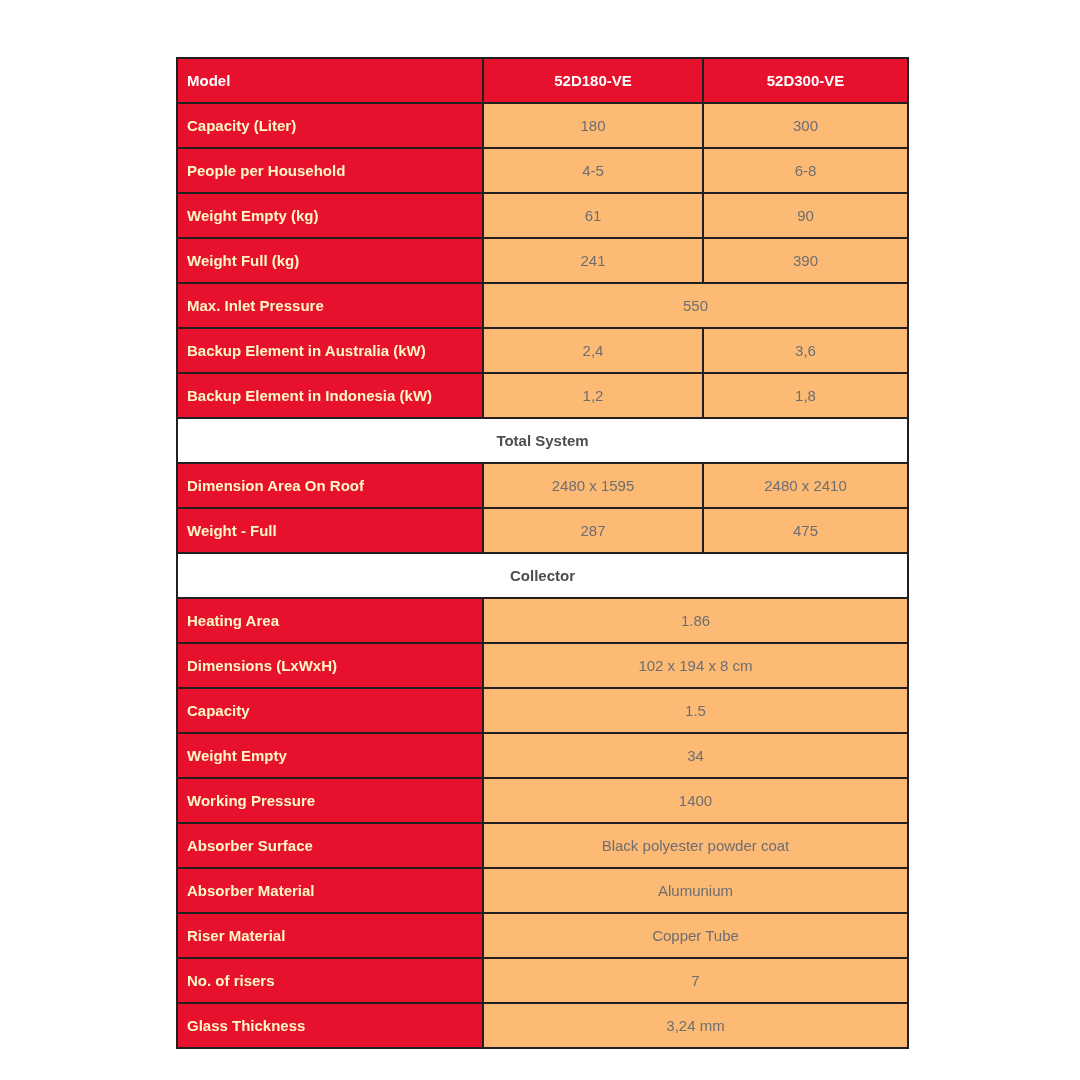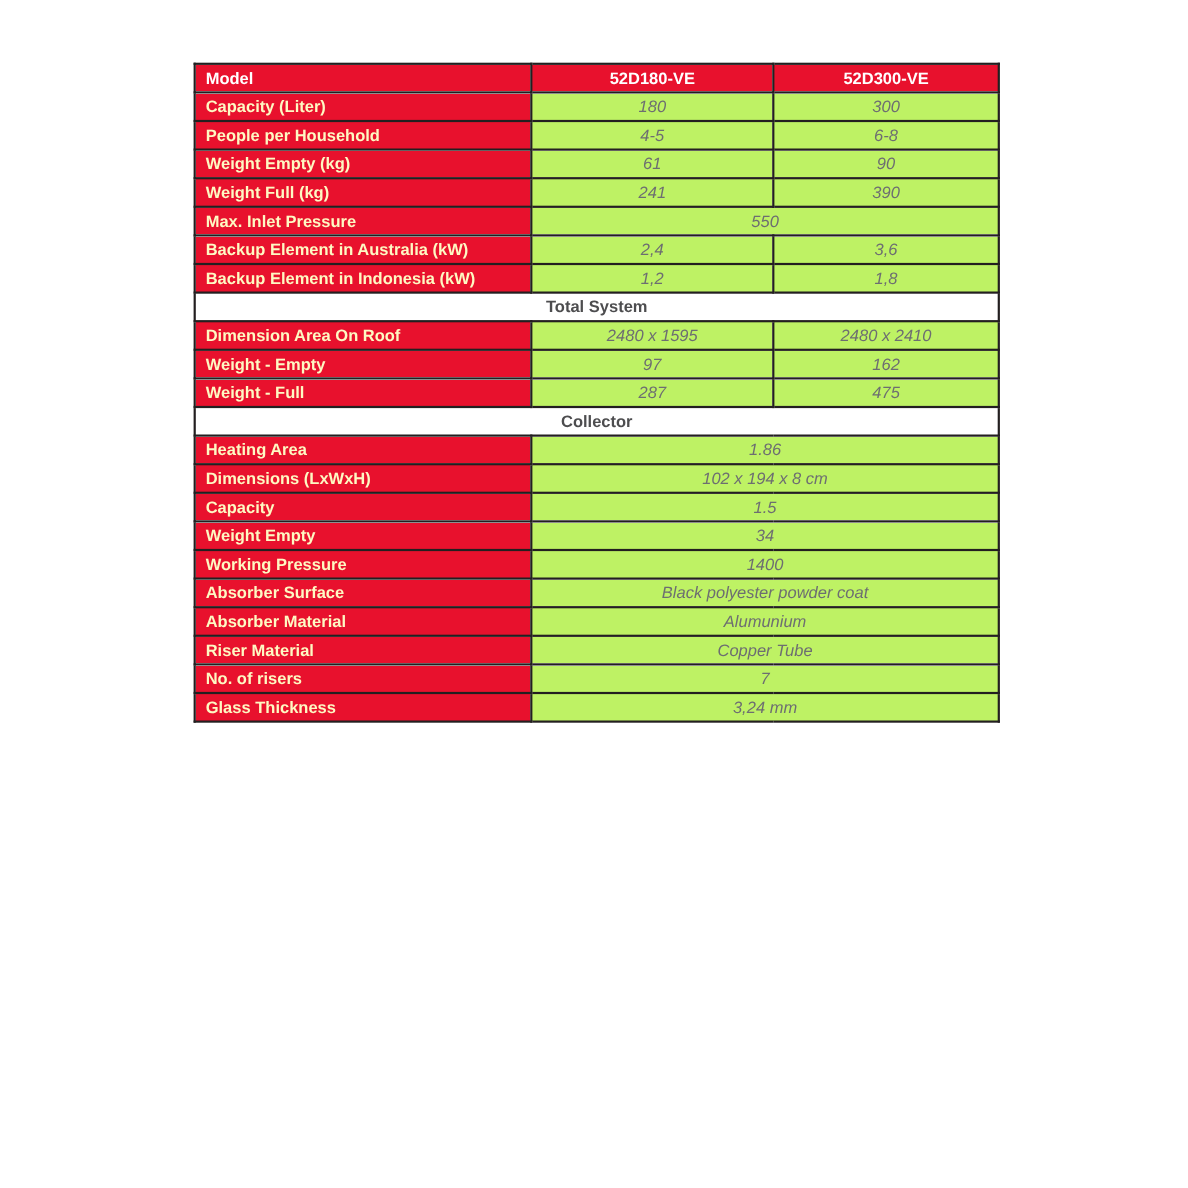--- a/index.html
+++ b/index.html
@@ -12,39 +12,38 @@
   *{margin:0;padding:0;box-sizing:border-box;}
   html,body{width:1080px;height:1080px;background:var(--bg);
     font-family:"Liberation Sans", sans-serif;}
   .canvas{position:relative;width:1080px;height:1080px;background:var(--bg);overflow:hidden;}
   table.spec{
     position:absolute;left:176px;top:57px;
     border-collapse:collapse;table-layout:fixed;width:731px;
   }
   table.spec td{
     border:2px solid var(--border);
-    height:26px;
+    height:45px;
     font-size:15px;
     vertical-align:middle;
     overflow:hidden;
     white-space:nowrap;
   }
   td.label{
     background:var(--red);
     color:#fef9c3;
     font-weight:bold;
     text-align:left;
     padding-left:9px;
   }
   td.value{
-    background:#bef264;
+    background:#fdba74;
     color:var(--value);
     font-weight:normal;
     text-align:center;
-    font-style:italic;
   }
   tr.header-row td{
     background:var(--red);
     color:#fff;
     font-weight:bold;
   }
   tr.header-row td.model-cell{text-align:center;padding-left:0;}
   td.section-cell{
     background:#fff;
     color:var(--section);
@@ -107,25 +106,20 @@
 
     <tr>
       <td class="section-cell" colspan="3">Total System</td>
     </tr>
     <tr>
       <td class="label">Dimension Area On Roof</td>
       <td class="value">2480 x 1595</td>
       <td class="value">2480 x 2410</td>
     </tr>
     <tr>
-      <td class="label">Weight - Empty</td>
-      <td class="value">97</td>
-      <td class="value">162</td>
-    </tr>
-    <tr>
       <td class="label">Weight - Full</td>
       <td class="value">287</td>
       <td class="value">475</td>
     </tr>
 
     <tr>
       <td class="section-cell" colspan="3">Collector</td>
     </tr>
     <tr>
       <td class="label">Heating Area</td>

